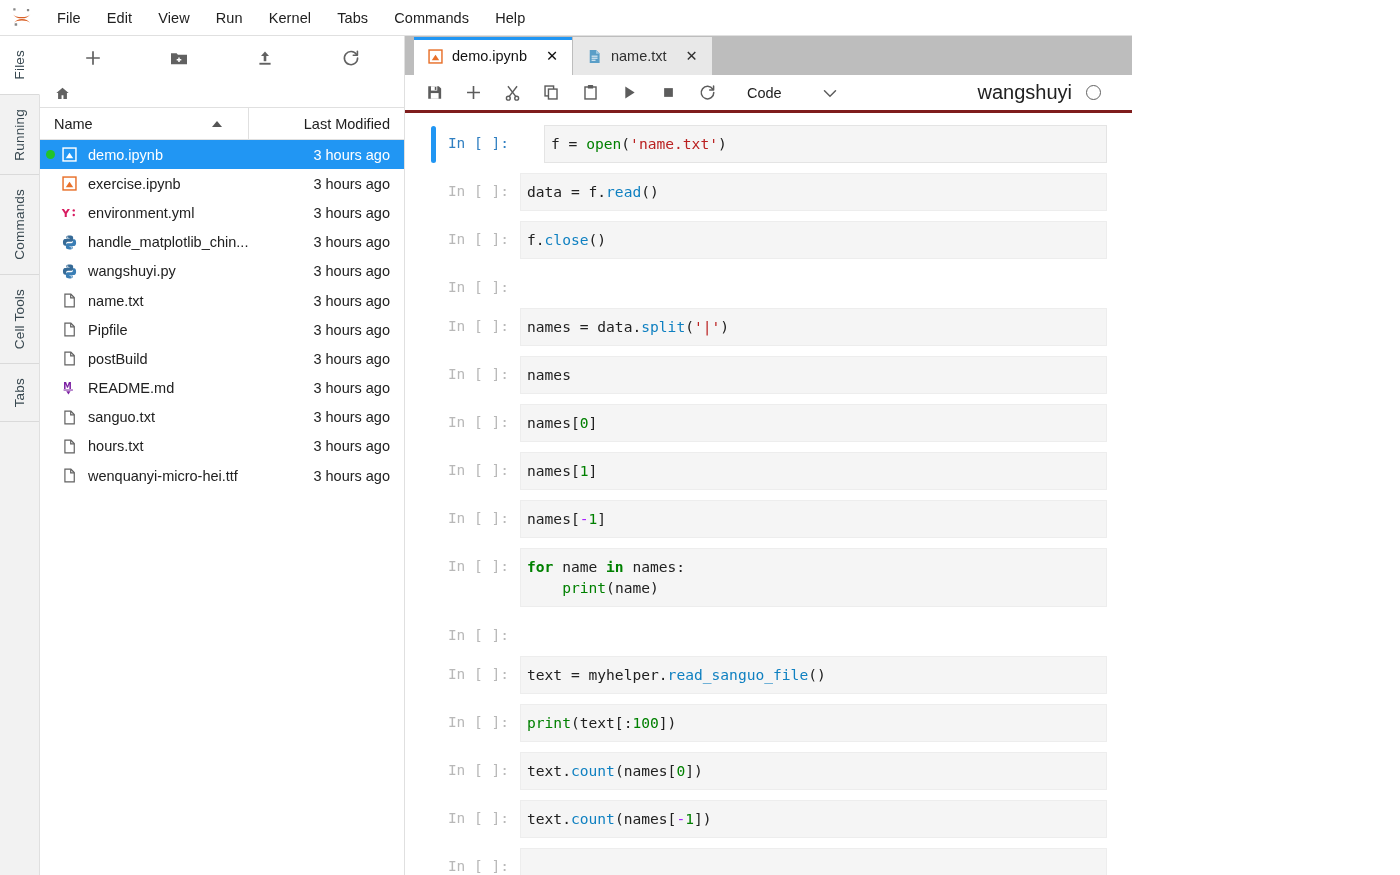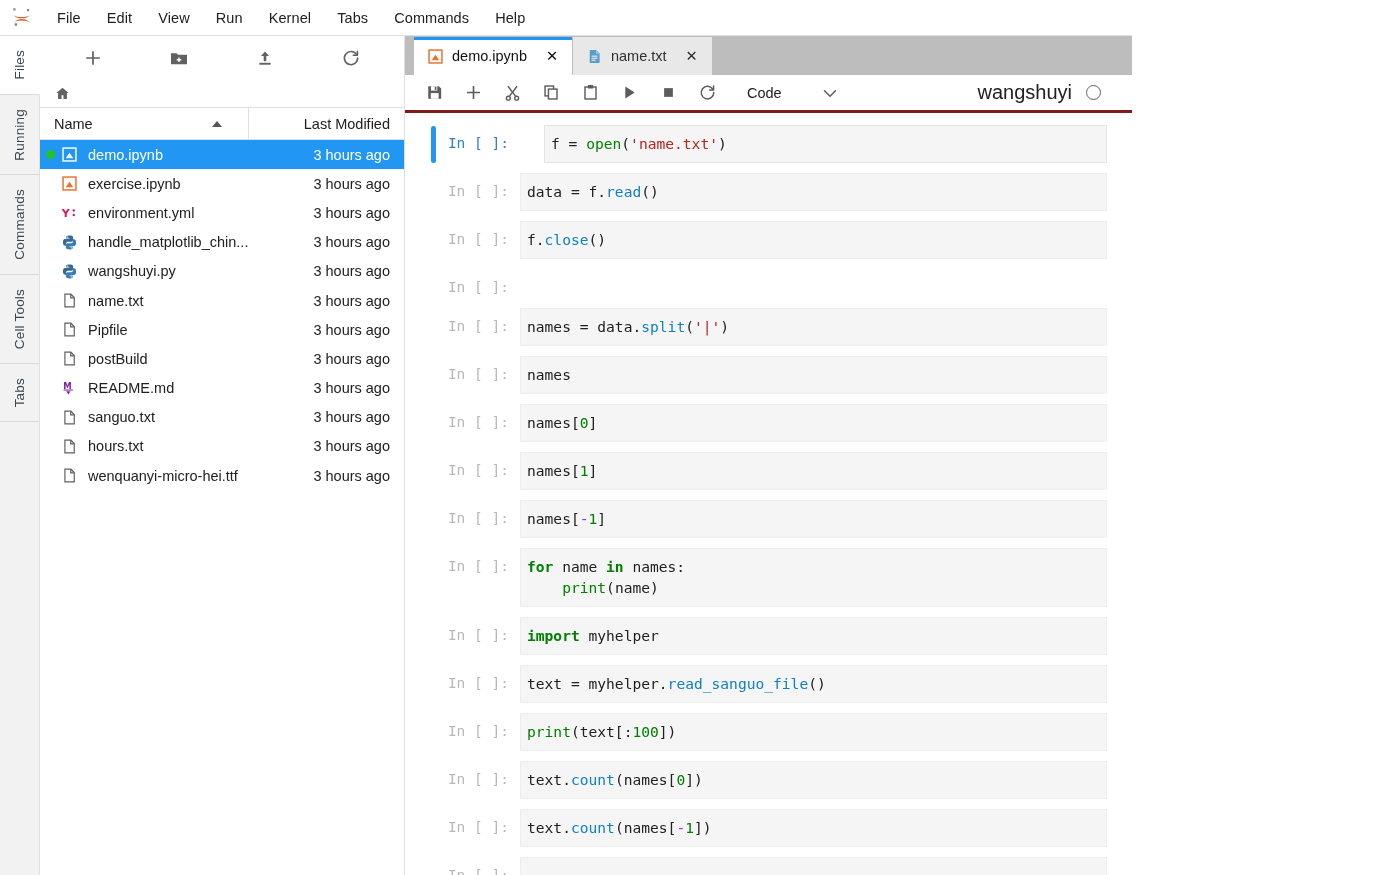--- a/index.html
+++ b/index.html
@@ -594,23 +594,20 @@
               <span class="cell-bar"></span>
               <span class="prompt">In [ ]:</span>
               <div class="cell-input">
                 <div class="code"><span class="k">for</span> name <span class="k">in</span> names:
     <span class="bi">print</span>(name)</div>
               </div>
             </div>
             <div class="cell">
               <span class="cell-bar"></span>
               <span class="prompt">In [ ]:</span>
-              <div class="cell-input">
-                <div class="code"><span class="k">import</span> myhelper</div>
-              </div>
             </div>
             <div class="cell">
               <span class="cell-bar"></span>
               <span class="prompt">In [ ]:</span>
               <div class="cell-input">
                 <div class="code">text = myhelper.<span class="m">read_sanguo_file</span>()</div>
               </div>
             </div>
             <div class="cell">
               <span class="cell-bar"></span>

